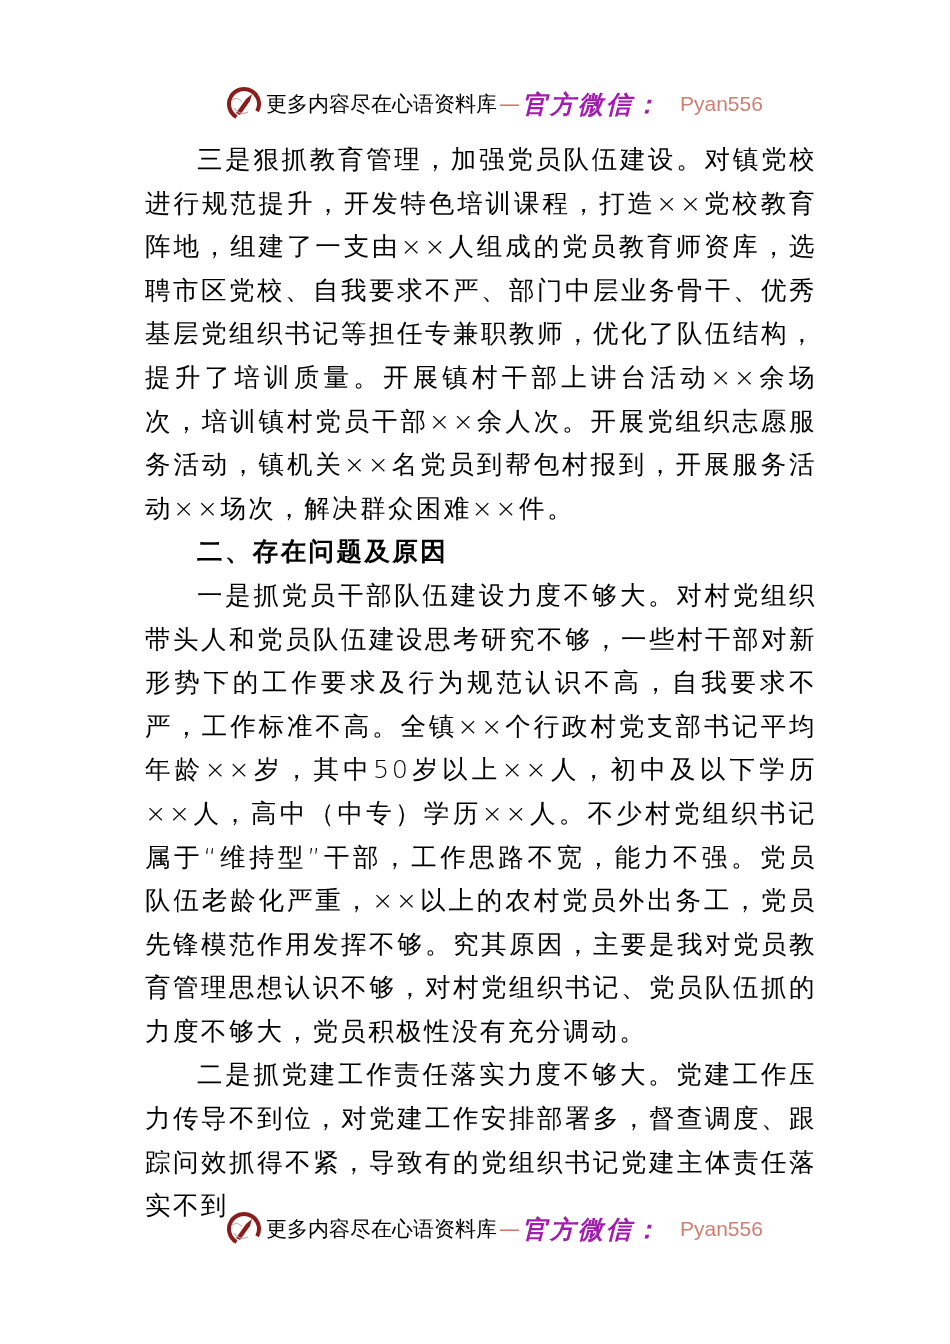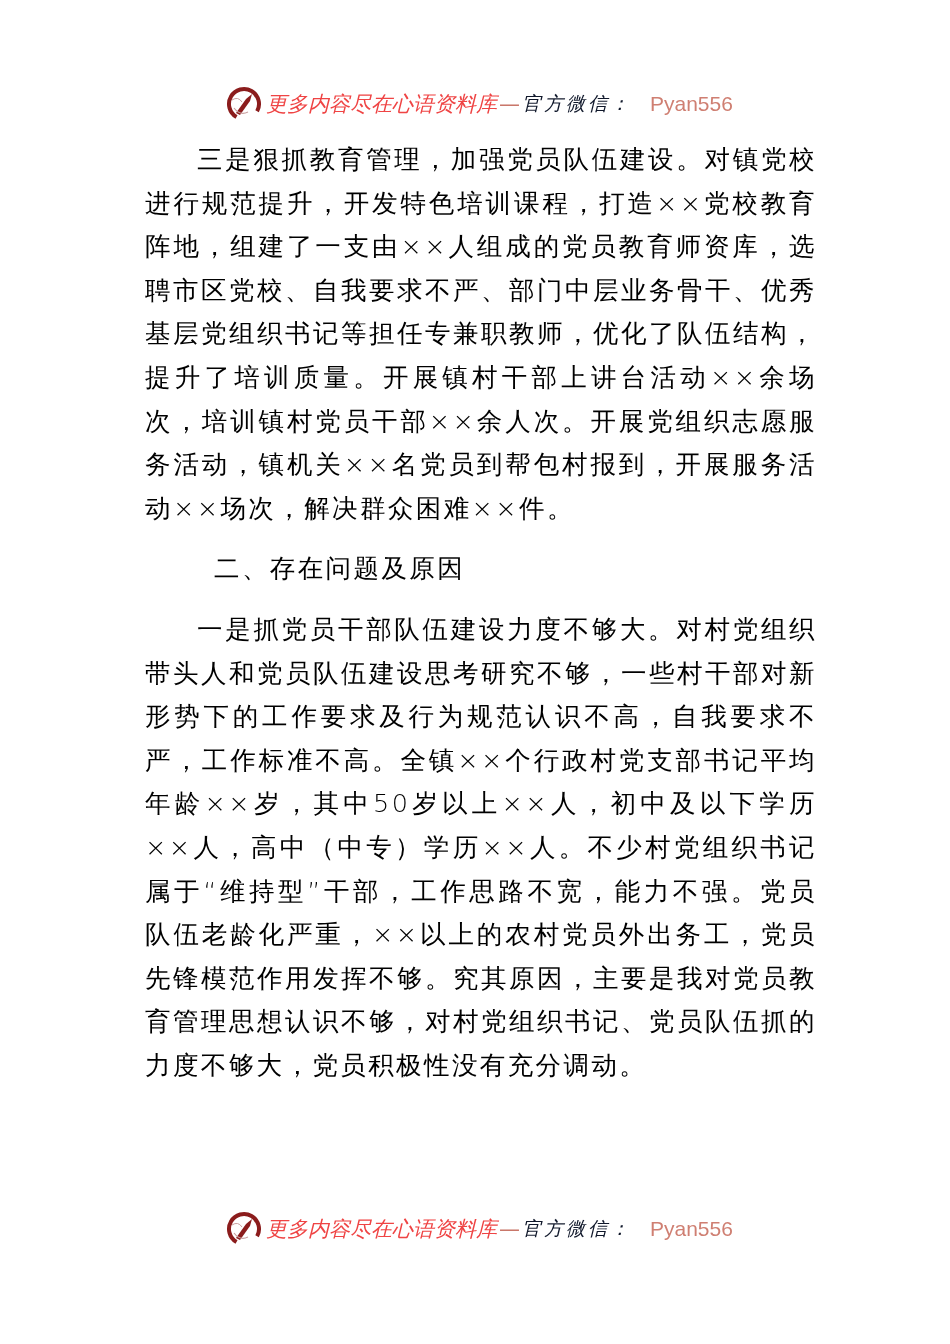--- a/index.html
+++ b/index.html
@@ -8,37 +8,37 @@
     position: relative; overflow: hidden;
     font-family: "DejaVu Serif", "Liberation Serif", serif;
   }
   .banner {
     position: absolute; left: 226px; width: 500px; height: 40px;
     display: flex; align-items: center;
   }
   .banner.top { top: 84px; }
   .banner.bottom { top: 1209px; }
   .logo { width: 36px; height: 36px; margin-right: 4px; flex: 0 0 36px; }
-  .banner-main { color: #ef4444; font-size: 21px; letter-spacing: 0px; font-family: "DejaVu Serif", serif; white-space: nowrap; font-style: italic; }
+  .banner-main { color: #000000; font-size: 21px; letter-spacing: 0px; font-family: "DejaVu Serif", serif; white-space: nowrap; }
   .banner-dash { color: #c9776a; font-size: 21px; font-family: "DejaVu Sans", sans-serif; margin: 0 2px; }
-  .banner-wx { color: #0f172a; font-size: 19px; font-family: "DejaVu Serif", serif; letter-spacing: 3px; white-space: nowrap; font-style: italic; }
+  .banner-wx { color: #a21caf; font-size: 25px; font-family: "DejaVu Serif", serif; letter-spacing: 3px; white-space: nowrap; font-style: italic; font-weight: bold; }
   .banner-id { color: #cf7f72; font-size: 21px; font-family: "Liberation Sans", sans-serif; margin-left: 18px; }
 
   .body-text {
     position: absolute; left: 145px; top: 138px; width: 672px;
     color: #000000;
     font-size: 25.5px;
     line-height: 43.6px;
     letter-spacing: 2.4px;
     text-align: justify;
     font-family: "DejaVu Sans", sans-serif;
     font-weight: 300;
   }
   .para { margin: 0; text-indent: 52px; }
-  .heading { margin: 17px; text-indent: 52px; font-weight: normal; }
+  .heading { margin: 0; text-indent: 52px; font-weight: bold; }
 </style>
 </head>
 <body>
 
 <div class="banner top">
   <svg class="logo" viewBox="0 0 36 36">
     <circle cx="18" cy="18" r="15" fill="none" stroke="#8b1c1c" stroke-width="4" stroke-dasharray="70 30" transform="rotate(120 18 18)"></circle>
     <path d="M10 27 L20 13 L26 8 L24 15 L14 29 Z" fill="#8b1c1c"></path>
     <path d="M8 22 Q14 30 22 26" fill="none" stroke="#c9a0a0" stroke-width="1.2"></path>
     <path d="M6 14 Q12 10 16 16" fill="none" stroke="#c9a0a0" stroke-width="1"></path>
@@ -46,20 +46,21 @@
   <span class="banner-main">更多内容尽在心语资料库</span>
   <span class="banner-dash">—</span>
   <span class="banner-wx">官方微信：</span>
   <span class="banner-id">Pyan556</span>
 </div>
 
 <div class="body-text">
   <p class="para">三是狠抓教育管理，加强党员队伍建设。对镇党校进行规范提升，开发特色培训课程，打造××党校教育阵地，组建了一支由××人组成的党员教育师资库，选聘市区党校、自我要求不严、部门中层业务骨干、优秀基层党组织书记等担任专兼职教师，优化了队伍结构，提升了培训质量。开展镇村干部上讲台活动××余场次，培训镇村党员干部××余人次。开展党组织志愿服务活动，镇机关××名党员到帮包村报到，开展服务活动××场次，解决群众困难××件。</p>
   <p class="heading">二、存在问题及原因</p>
   <p class="para">一是抓党员干部队伍建设力度不够大。对村党组织带头人和党员队伍建设思考研究不够，一些村干部对新形势下的工作要求及行为规范认识不高，自我要求不严，工作标准不高。全镇××个行政村党支部书记平均年龄××岁，其中50岁以上××人，初中及以下学历××人，高中（中专）学历××人。不少村党组织书记属于“维持型”干部，工作思路不宽，能力不强。党员队伍老龄化严重，××以上的农村党员外出务工，党员先锋模范作用发挥不够。究其原因，主要是我对党员教育管理思想认识不够，对村党组织书记、党员队伍抓的力度不够大，党员积极性没有充分调动。</p>
+  <p class="para">二是抓党建工作责任落实力度不够大。党建工作压力传导不到位，对党建工作安排部署多，督查调度、跟踪问效抓得不紧，导致有的党组织书记党建主体责任落实不到</p>
 </div>
 
 <div class="banner bottom">
   <svg class="logo" viewBox="0 0 36 36">
     <circle cx="18" cy="18" r="15" fill="none" stroke="#8b1c1c" stroke-width="4" stroke-dasharray="70 30" transform="rotate(120 18 18)"></circle>
     <path d="M10 27 L20 13 L26 8 L24 15 L14 29 Z" fill="#8b1c1c"></path>
     <path d="M8 22 Q14 30 22 26" fill="none" stroke="#c9a0a0" stroke-width="1.2"></path>
     <path d="M6 14 Q12 10 16 16" fill="none" stroke="#c9a0a0" stroke-width="1"></path>
   </svg>
   <span class="banner-main">更多内容尽在心语资料库</span>

